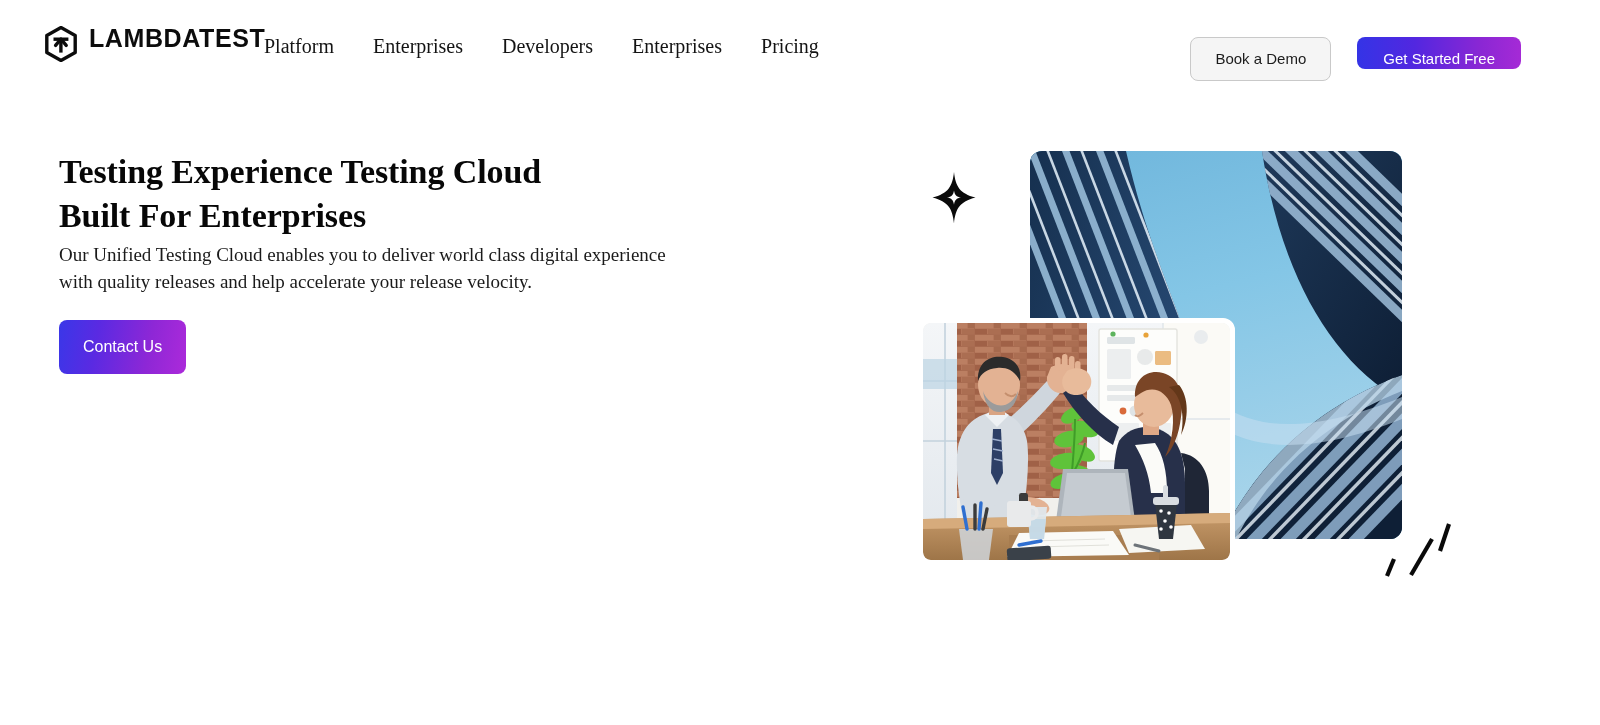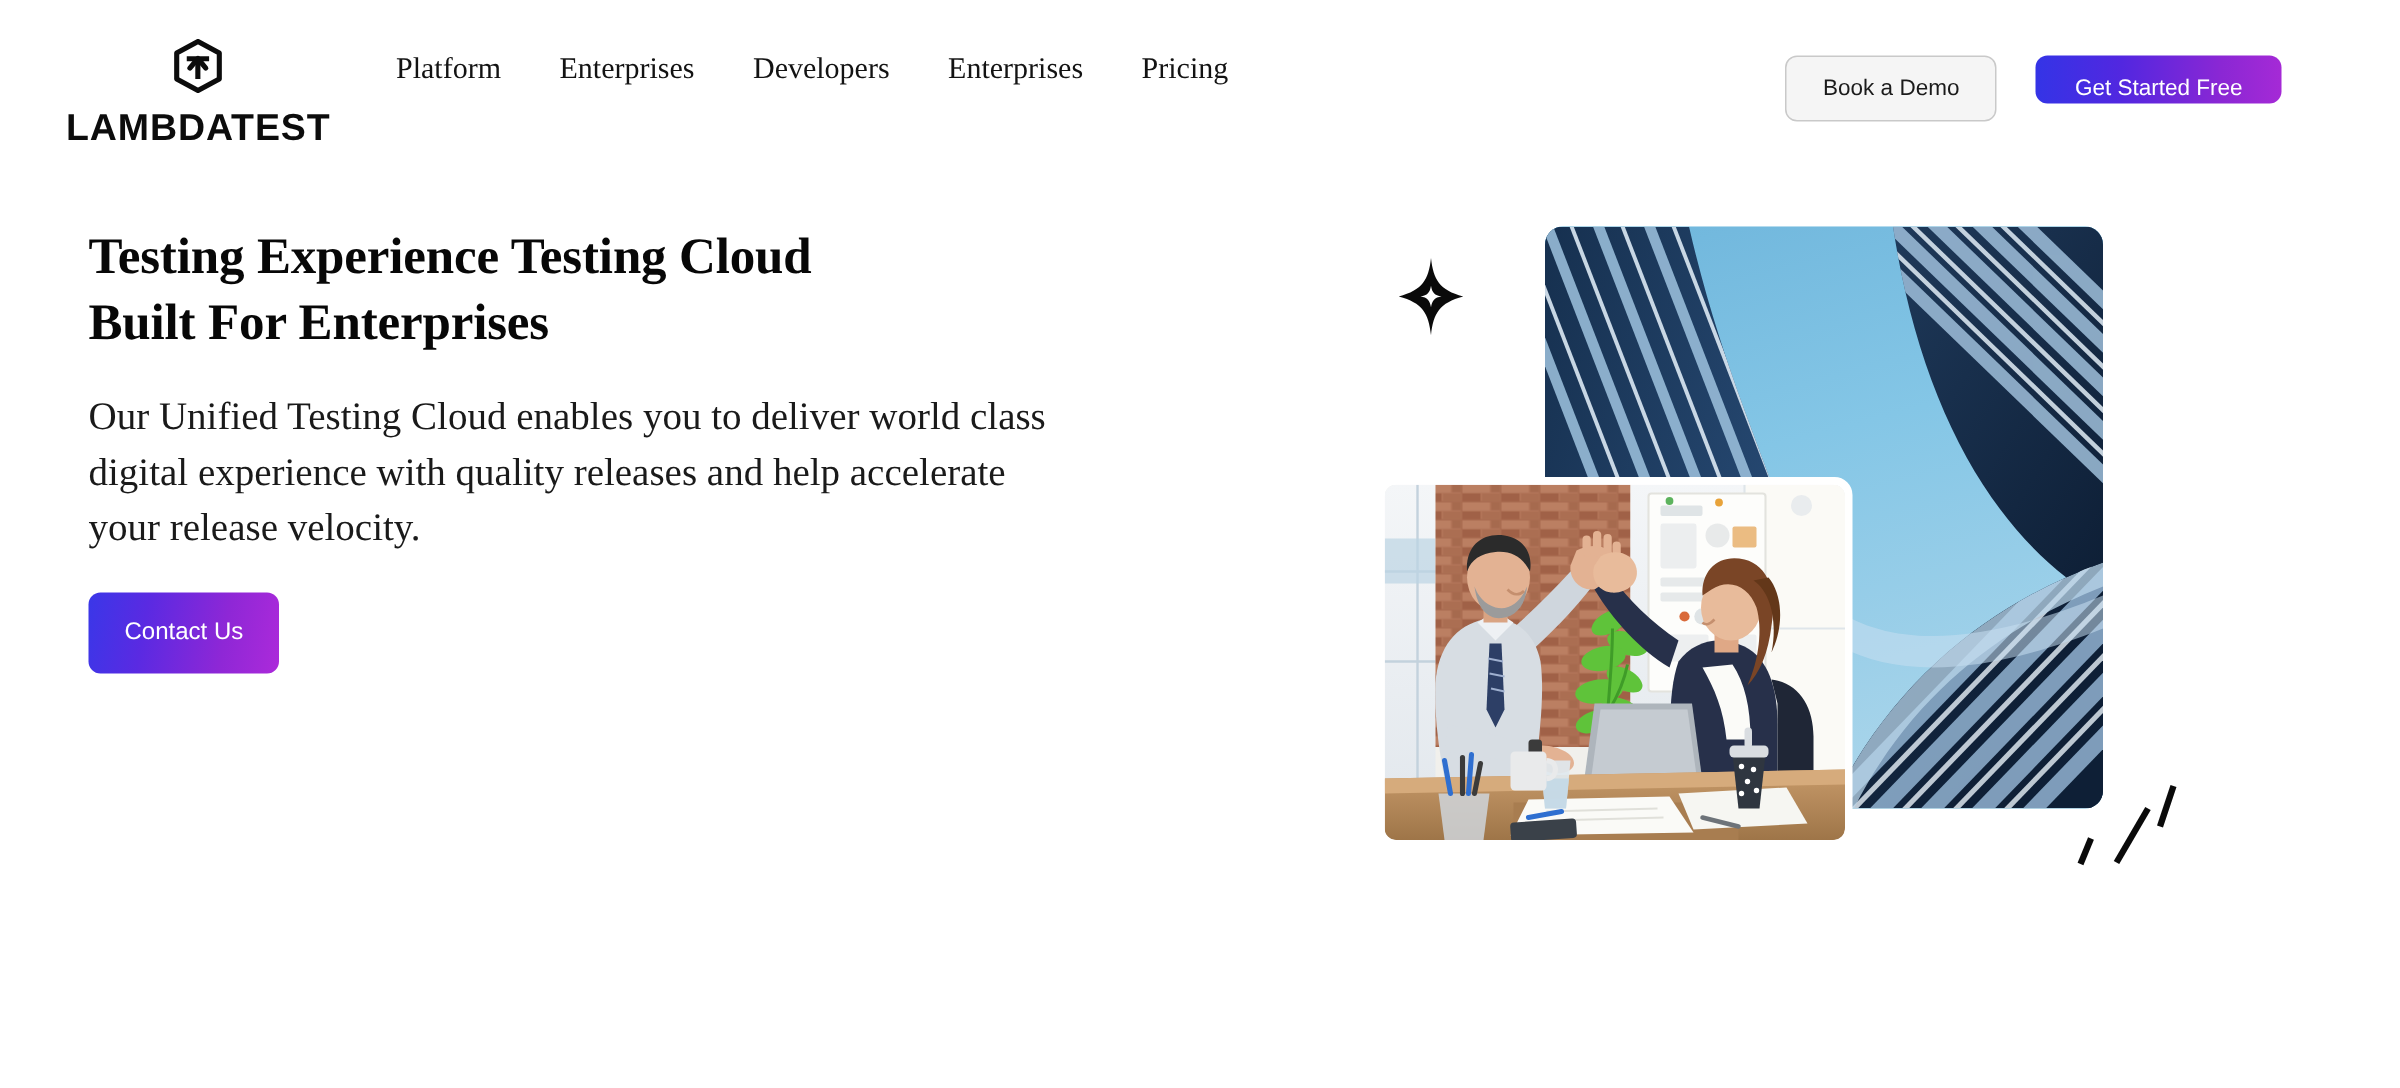--- a/index.html
+++ b/index.html
@@ -28,24 +28,22 @@
     display: flex;
     align-items: center;
     background: #ffffff;
   }
 
   .brand {
     position: absolute;
     left: 44px;
     top: 26px;
     display: flex;
-    align-items: center;
     gap: 11px;
     text-decoration: none;
-    flex-direction: column;
   }
   .brand-mark { width: 34px; height: 36px; display: block; }
   .brand-text {
     font-family: "Liberation Sans", "DejaVu Sans", sans-serif;
     font-size: 25px;
     font-weight: 700;
     letter-spacing: 0.6px;
     color: #0c0c0c;
     line-height: 1;
   }
@@ -121,23 +119,23 @@
     font-family: "Liberation Serif", "DejaVu Serif", serif;
     font-size: 34px;
     font-weight: 700;
     line-height: 1.30;
     color: #070707;
     letter-spacing: -0.1px;
     max-width: 560px;
   }
 
   .hero-sub {
-    margin-top: 22px;
+    margin-top: 4px;
     font-family: "Liberation Serif", "DejaVu Serif", serif;
-    font-size: 26px;
+    font-size: 19px;
     line-height: 1.42;
     color: #1a1a1a;
     max-width: 640px;
   }
 
   .btn-contact {
     margin-top: 24px;
     display: inline-block;
     font-family: "Liberation Sans", "DejaVu Sans", sans-serif;
     font-size: 16px;

